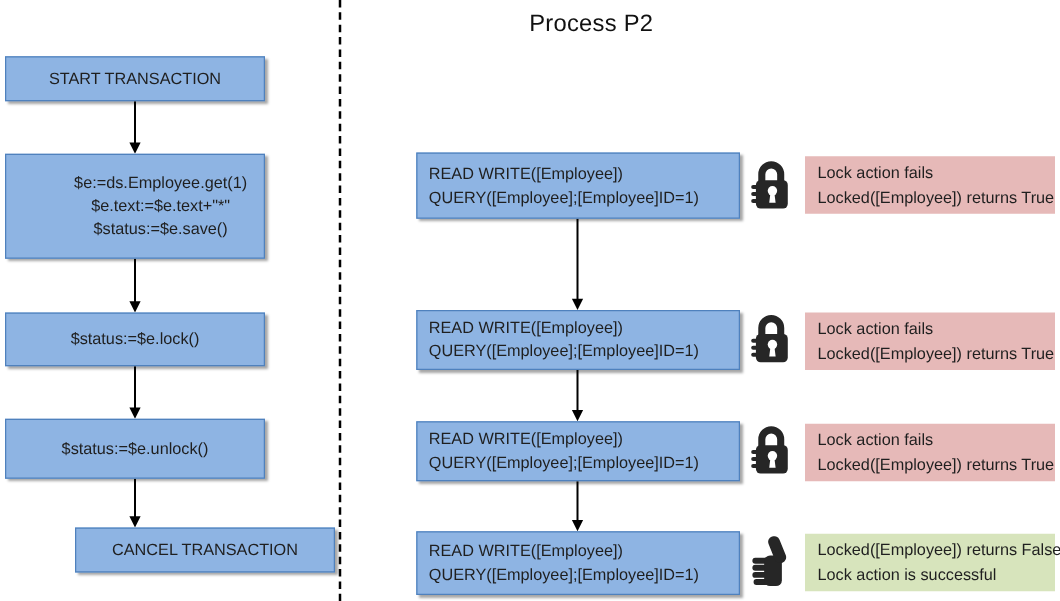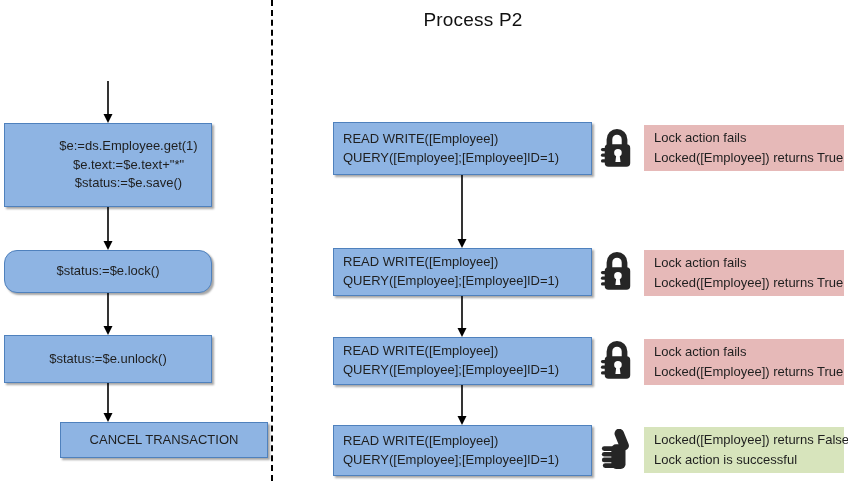--- a/index.html
+++ b/index.html
@@ -38,38 +38,41 @@
   .line{white-space:pre;}
 </style>
 </head>
 <body>
 
 <div id="stage">
 
   <div class="sep"></div>
 
 
+  <div class="bluebox center" style="left:4px;top:45px;width:208px;height:36px;">
+    <div class="line">START TRANSACTION</div>
+  </div>
 
   <svg class="arrow" style="left:102px;top:81px;" width="12" height="42">
     <line x1="6" y1="0" x2="6" y2="34" stroke="#000" stroke-width="1.6"></line>
     <polygon points="1.5,33 10.5,33 6,42" fill="#000"></polygon>
   </svg>
 
   <div class="bluebox center" style="left:4px;top:123px;width:208px;height:84px;padding-left:41px;">
     <div class="line">$e:=ds.Employee.get(1)</div>
     <div class="line">$e.text:=$e.text+"*"</div>
     <div class="line">$status:=$e.save()</div>
   </div>
 
   <svg class="arrow" style="left:102px;top:207px;" width="12" height="43">
     <line x1="6" y1="0" x2="6" y2="35" stroke="#000" stroke-width="1.6"></line>
     <polygon points="1.5,34 10.5,34 6,43" fill="#000"></polygon>
   </svg>
 
-  <div class="bluebox center" style="left:4px;top:250px;width:208px;height:43px;border-radius:13px;">
+  <div class="bluebox center" style="left:4px;top:250px;width:208px;height:43px;">
     <div class="line">$status:=$e.lock()</div>
   </div>
 
   <svg class="arrow" style="left:102px;top:293px;" width="12" height="42">
     <line x1="6" y1="0" x2="6" y2="34" stroke="#000" stroke-width="1.6"></line>
     <polygon points="1.5,33 10.5,33 6,42" fill="#000"></polygon>
   </svg>
 
   <div class="bluebox center" style="left:4px;top:335px;width:208px;height:48px;">
     <div class="line">$status:=$e.unlock()</div>

